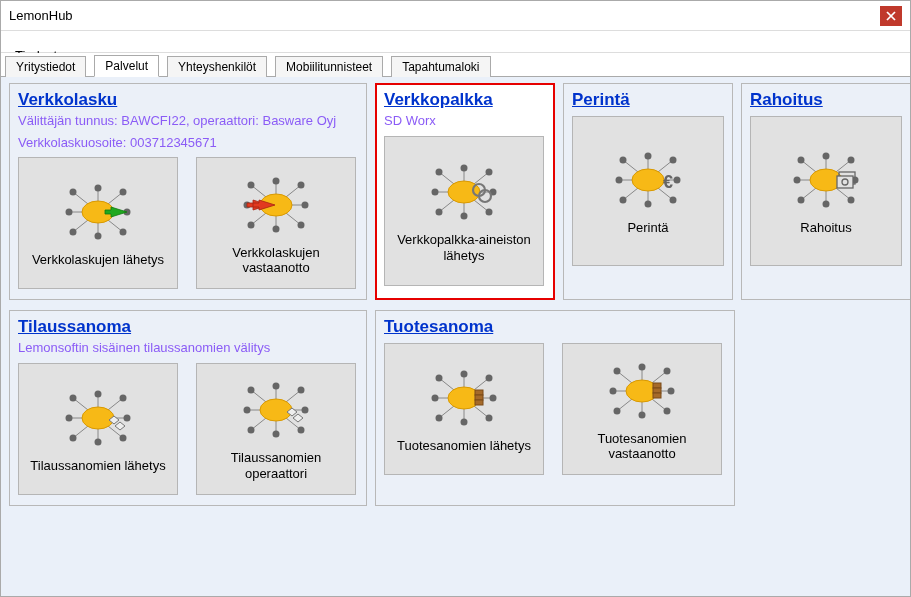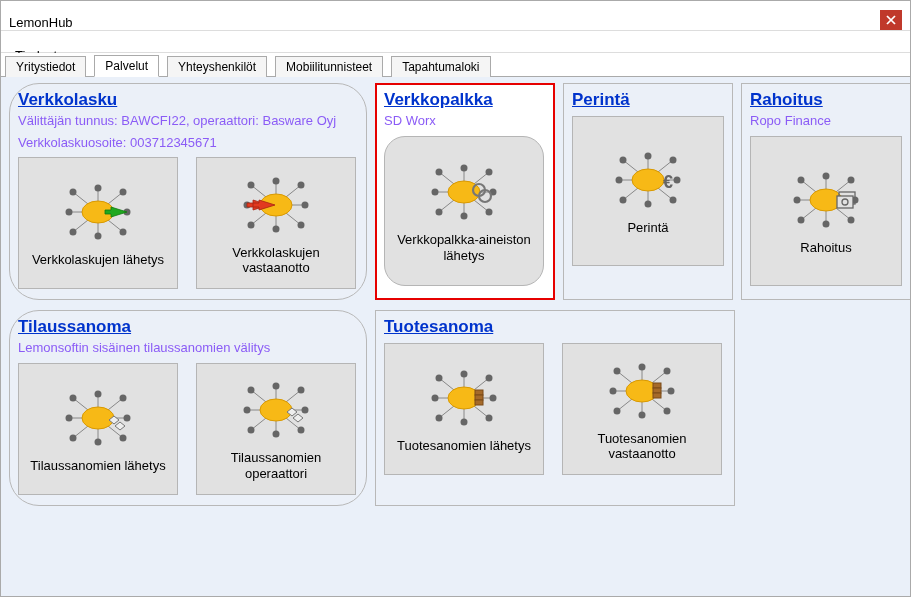--- a/index.html
+++ b/index.html
@@ -17,21 +17,21 @@
     width: 911px;
     height: 597px;
     border: 1px solid #aaa;
     display: flex;
     flex-direction: column;
     position: relative;
   }
   .titlebar {
     height: 30px;
     display: flex;
-    align-items: flex-end;
+    align-items: center;
     padding: 0 8px;
     background: #fff;
     border-bottom: 1px solid #ddd;
   }
   .titlebar-title {
     flex: 1;
     font-size: 13px;
   }
   .close-btn {
     width: 22px;
@@ -141,21 +141,21 @@
   }
   .iconwrap {
     width: 86px;
     height: 68px;
     position: relative;
     display: flex;
     align-items: center;
     justify-content: center;
   }
   
-  .col-wide   { flex: 0 0 358px; border-radius: 30px; }
+  .col-wide   { flex: 0 0 358px; }
   .col-one    { flex: 0 0 180px; }
 </style>
 </head>
 <body>
 
 <div class="window">
   <div class="titlebar">
     <div class="titlebar-title">LemonHub</div>
     <div class="close-btn">
       <svg width="10" height="10" viewBox="0 0 10 10">
@@ -244,21 +244,21 @@
             </div>
             <div class="tile-label">Verkkolaskujen vastaanotto</div>
           </div>
         </div>
       </div>
 
       <div class="panel col-one highlighted">
         <div class="panel-title">Verkkopalkka</div>
         <div class="panel-sub">SD Worx</div>
         <div class="tiles">
-          <div class="tile" style="height:150px;border-radius:21px;">
+          <div class="tile" style="height:150px;">
             <div class="iconwrap">
               <svg width="86" height="68" viewBox="0 0 86 68">
                 <g stroke="#888" stroke-width="1">
                   <line x1="43" y1="34" x2="18" y2="14"></line>
                     <line x1="43" y1="34" x2="43" y2="10"></line>
                     <line x1="43" y1="34" x2="68" y2="14"></line>
                   <line x1="43" y1="34" x2="14" y2="34"></line>
                     <line x1="43" y1="34" x2="72" y2="34"></line>
                   <line x1="43" y1="34" x2="18" y2="54"></line>
                     <line x1="43" y1="34" x2="43" y2="58"></line>
@@ -312,21 +312,20 @@
                 <text x="58" y="42" font-size="18" fill="#666" font-weight="bold">€</text>
               </svg>
             </div>
             <div class="tile-label">Perintä</div>
           </div>
         </div>
       </div>
 
       <div class="panel" style="flex:0 0 170px;">
         <div class="panel-title">Rahoitus</div>
-        <div class="panel-sub">Ropo Finance</div>
         <div class="tiles">
           <div class="tile" style="width:152px;height:150px;">
             <div class="iconwrap">
               <svg width="86" height="68" viewBox="0 0 86 68">
                 <g stroke="#888" stroke-width="1">
                   <line x1="43" y1="34" x2="18" y2="14"></line>
                     <line x1="43" y1="34" x2="43" y2="10"></line>
                     <line x1="43" y1="34" x2="68" y2="14"></line>
                   <line x1="43" y1="34" x2="14" y2="34"></line>
                     <line x1="43" y1="34" x2="72" y2="34"></line>

